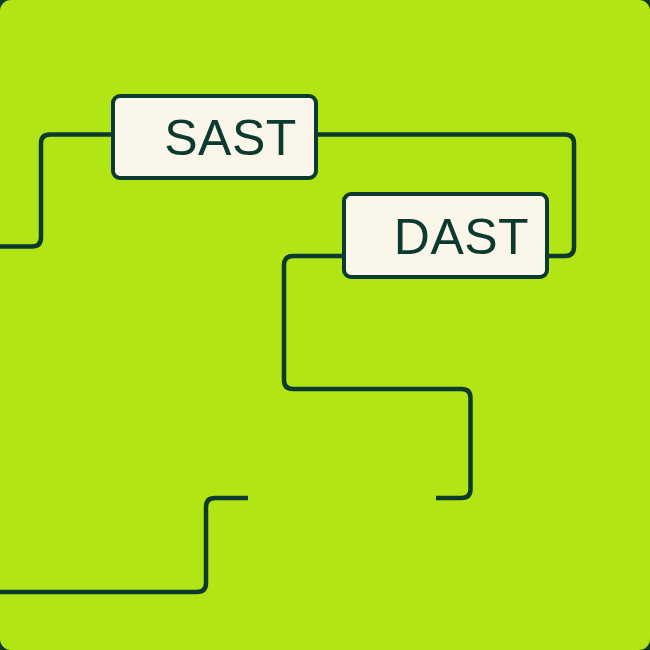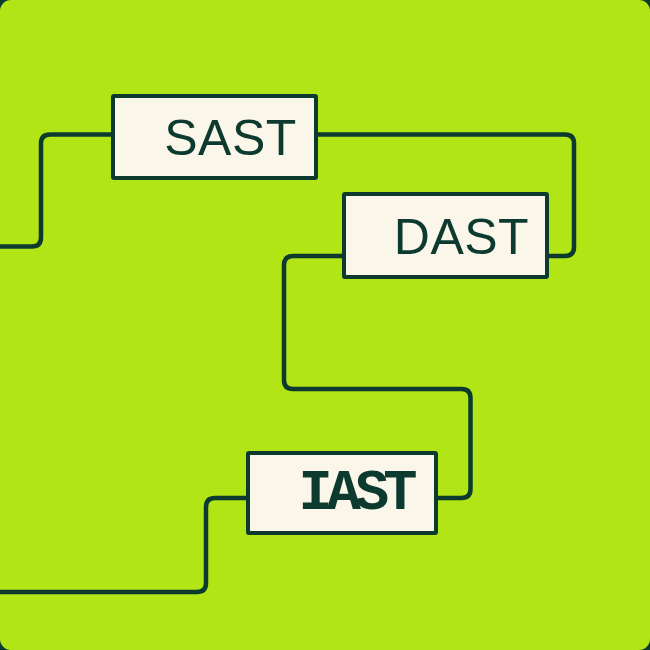--- a/index.html
+++ b/index.html
@@ -26,21 +26,21 @@
   }
   svg.connectors{
     position:absolute;left:0;top:0;
     width:650px;height:650px;
     display:block;
   }
   .node{
     position:absolute;
     background:var(--node-fill);
     border:4.5px solid var(--node-border);
-    border-radius:3px;
+    border-radius:9px;
     box-sizing:border-box;
     display:flex;align-items:center;justify-content:center;padding-left:32px;
   }
   .node-sast{left:111px;top:94px;width:207px;height:86px;}
   .node-dast{left:342px;top:192px;width:207px;height:87px;}
   .node-iast{left:246px;top:451px;width:192px;height:84px;}
   .node-label{
     color:var(--text);
     font-size:50px;
     line-height:1;
@@ -69,17 +69,14 @@
   </svg>
 
   <div class="node node-sast">
     <span class="node-label">SAST</span>
   </div>
 
   <div class="node node-dast">
     <span class="node-label">DAST</span>
   </div>
 
-  <div class="node node-iast">
-    <span class="node-label">IAST</span>
-  </div>
 
 </div>
 
 </body></html>

